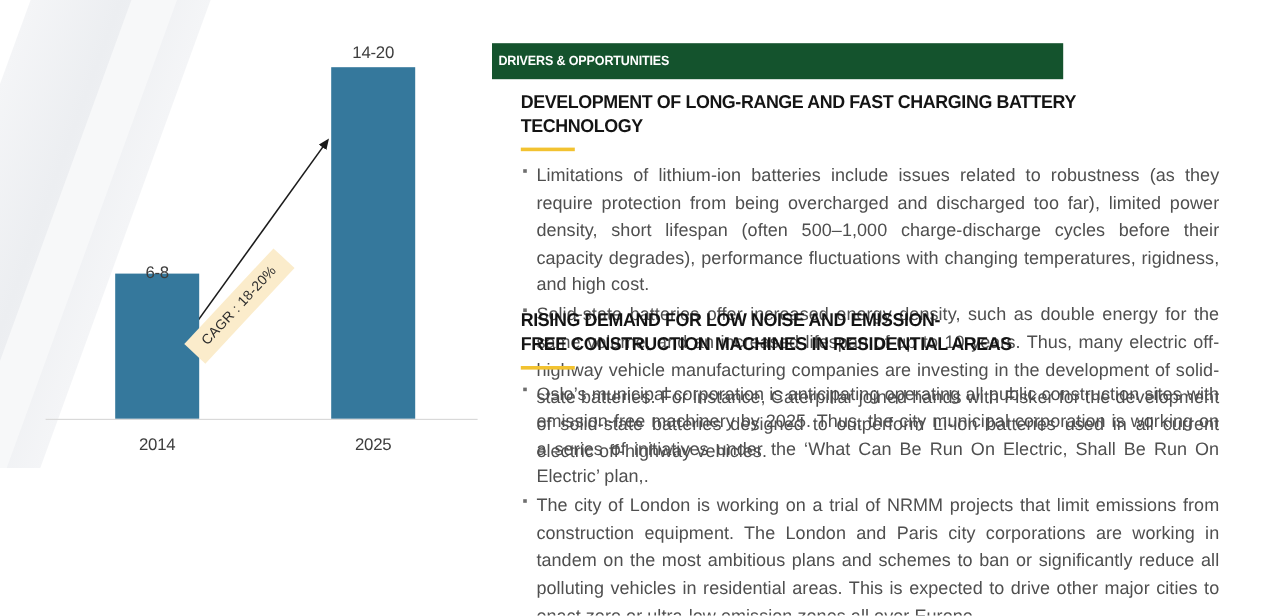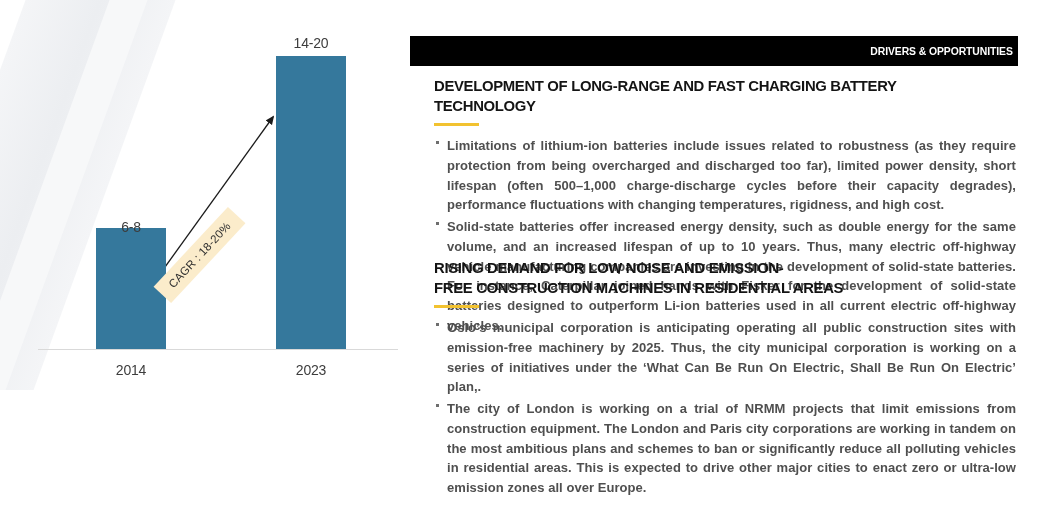--- a/index.html
+++ b/index.html
@@ -150,26 +150,26 @@
     left: 410px;
     top: 0;
     width: 652px;
     height: 513px;
     z-index: 2;
   }
   #drivers-title-bar {
     position: absolute;
     left: 0;
     top: 36px;
-    width: 608px;
+    width: 476px;
     height: 30px;
-    background: #000000;
+    background: #14532d;
     display: flex;
     align-items: center;
-    justify-content: flex-end;
+    justify-content: flex-start;
   }
   #drivers-title-text {
     color: #ffffff;
     font-size: 11.2px;
     font-weight: bold;
     letter-spacing: -0.1px;
     transform: scaleX(0.93);
     white-space: nowrap;
   }
 
@@ -199,26 +199,25 @@
   }
   .bullets {
     list-style: none;
     margin: 10px 0 0 0;
     padding: 0;
   }
   .bullets li {
     position: relative;
     padding-left: 13px;
     margin-bottom: 2px;
-    font-size: 13px;
+    font-size: 15px;
     line-height: 1.52;
     color: #4f4f4f;
     text-align: justify;
     letter-spacing: 0.05px;
-    font-weight: bold;
   }
   .bullets li::before {
     content: "";
     position: absolute;
     left: 2px;
     top: 5px;
     width: 3px;
     height: 3px;
     background: #6e6e6e;
   }
@@ -247,21 +246,21 @@
     <div id="bar-2025" class="bar"></div>
 
     <div id="label-2020" class="bar-label">6-8</div>
     <div id="label-2025" class="bar-label">14-20</div>
 
     <div id="cagr-badge">CAGR : 18-20%</div>
 
     <div id="axis-line"></div>
 
     <div id="tick-2020" class="tick-label">2014</div>
-    <div id="tick-2025" class="tick-label">2023</div>
+    <div id="tick-2025" class="tick-label">2025</div>
   </div>
 </div>
 
 <div id="right-panel">
 
   <div id="drivers-title-bar">
     <span id="drivers-title-text">DRIVERS &amp; OPPORTUNITIES</span>
   </div>
 
   <div id="section-1" class="content-block">

